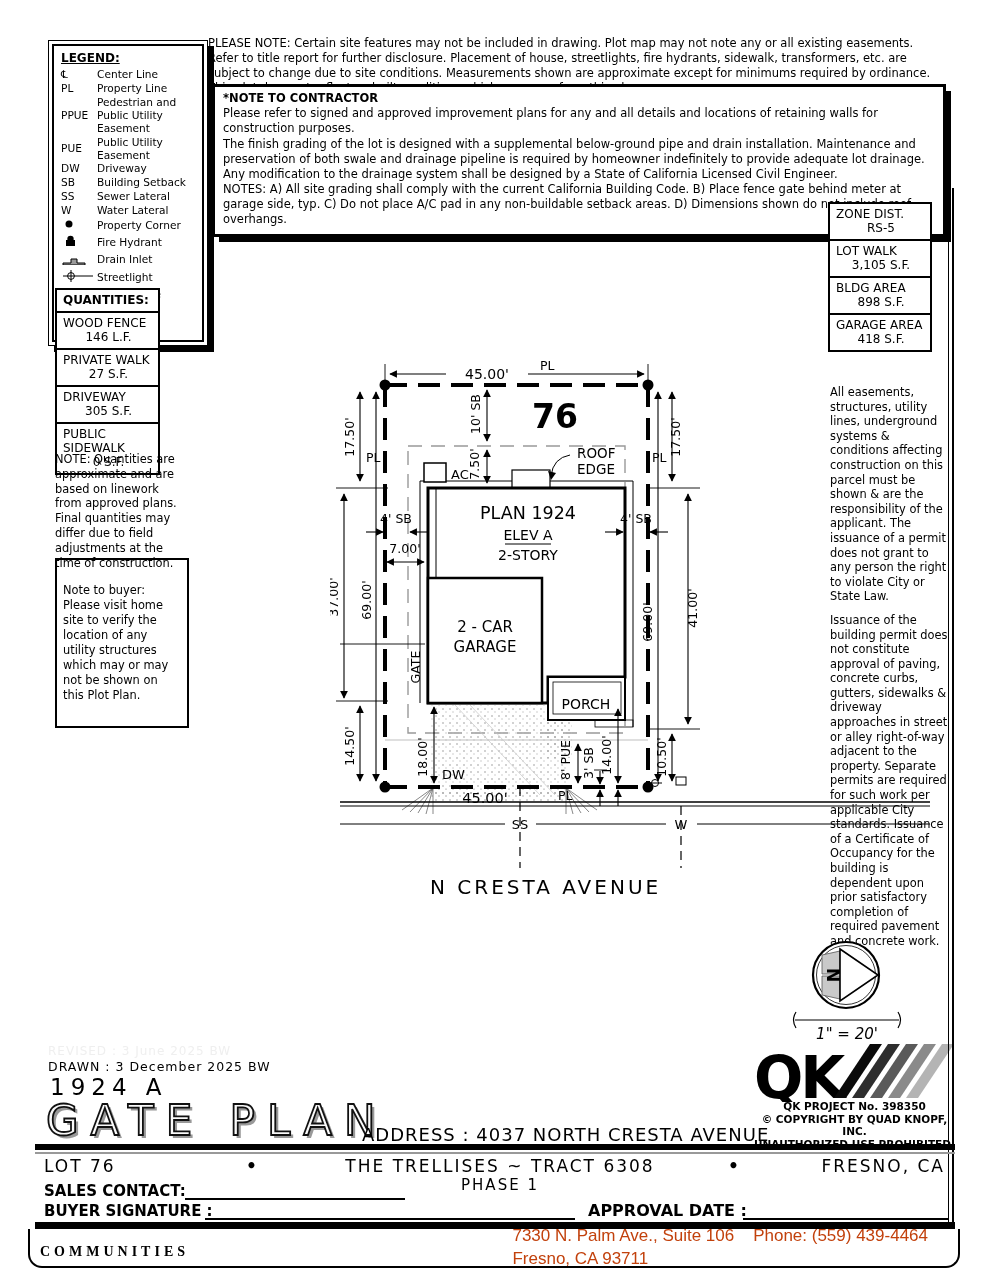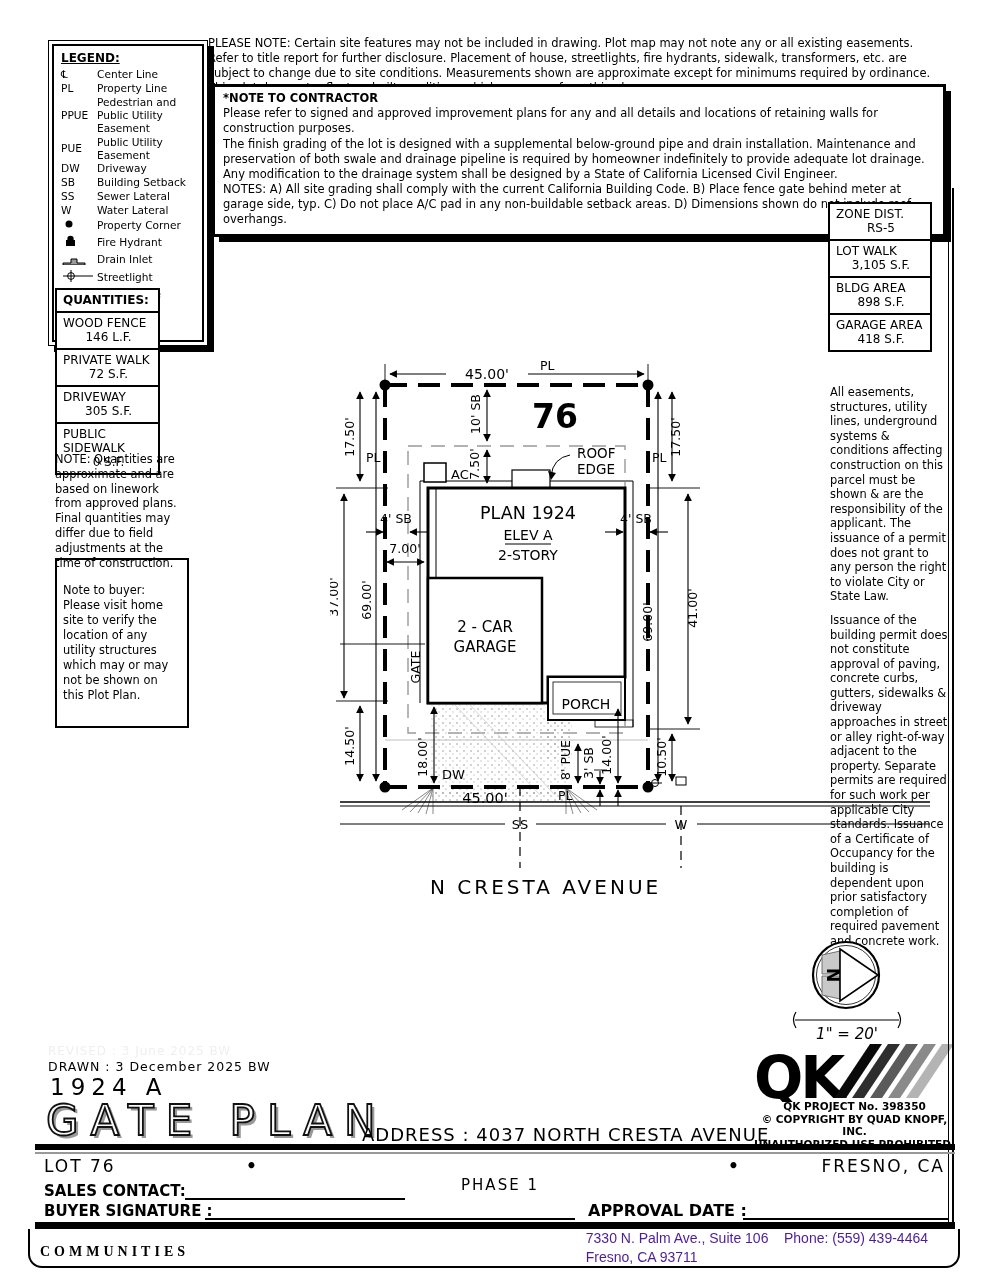--- a/index.html
+++ b/index.html
@@ -46,21 +46,21 @@
   .lbl{font-weight:bold;}
   .uline{background:#000;height:2px;}
   .rule2{left:35px;top:1222px;width:920px;height:7px;background:#000;}
   .century-box{left:28px;top:1229px;width:928px;height:37px;border:2px solid #000;border-top:0;
                border-radius:0 0 14px 14px;display:flex;align-items:center;background:#fff;}
   .century{font-family:"Liberation Serif",serif;font-size:27px;letter-spacing:7px;font-weight:600;
            padding-left:18px;}
   .communities{font-family:"Liberation Serif",serif;font-size:14px;letter-spacing:4px;font-weight:600;
                margin-left:10px;margin-top:8px;}
   .century-addr{margin-left:auto;padding-right:30px;font-family:"Liberation Sans",sans-serif;
-                font-size:14px;line-height:1.3;color:#4c1d95;}
+                font-size:17px;line-height:1.3;color:#c2410c;}
   .qk-text{left:752px;top:1100px;width:205px;text-align:center;font-size:10.5px;font-weight:bold;line-height:1.2;}
   .vline{background:#000;}
   svg text{font-family:"DejaVu Sans",sans-serif;}
 </style>
 </head>
 <body>
 
 <div class="sheet">
 
   <div class="abs legend">
@@ -185,21 +185,21 @@
   </div>
 
   <div class="abs quant">
     <div class="cell" style="font-weight:bold;">QUANTITIES:</div>
     <div class="cell">
         <div>WOOD FENCE</div>
         <div class="v">146 L.F.</div>
       </div>
     <div class="cell">
         <div>PRIVATE WALK</div>
-        <div class="v">72 S.F.</div>
+        <div class="v">27 S.F.</div>
       </div>
     <div class="cell">
         <div>DRIVEWAY</div>
         <div class="v">305 S.F.</div>
       </div>
     <div class="cell">
         <div>PUBLIC SIDEWALK</div>
         <div class="v">0 S.F.</div>
       </div>
   </div>
@@ -386,20 +386,21 @@
   <div class="abs revised">REVISED :  3 June 2025  BW</div>
   <div class="abs drawn">DRAWN :  3 December 2025  BW</div>
   <div class="abs plancode">1924  A</div>
   <div class="abs plotplan">GATE PLAN</div>
   <div class="abs addr">ADDRESS :  4037 NORTH CRESTA AVENUE</div>
   <div class="abs rule1"></div>
   <div class="abs rule1b"></div>
 
   <div class="abs lotrow" style="left:44px;">LOT 76</div>
   <div class="abs lotrow" style="left:246px;font-weight:bold;">•</div>
+  <div class="abs lotrow" style="left:335px;width:330px;text-align:center;">THE TRELLISES ~ TRACT 6308</div>
   <div class="abs lotrow" style="left:728px;font-weight:bold;">•</div>
   <div class="abs lotrow" style="left:815px;width:130px;text-align:right;">FRESNO, CA</div>
   <div class="abs phase">PHASE 1</div>
 
   <div class="abs lbl" style="left:44px;top:1182px;font-size:15px;">SALES CONTACT:</div>
   <div class="abs uline" style="left:185px;top:1198px;width:220px;"></div>
   <div class="abs lbl" style="left:44px;top:1202px;font-size:15px;">BUYER SIGNATURE :</div>
   <div class="abs uline" style="left:205px;top:1218px;width:370px;"></div>
   <div class="abs lbl" style="left:588px;top:1201px;font-size:16px;">APPROVAL DATE :</div>
   <div class="abs uline" style="left:743px;top:1218px;width:205px;"></div>

